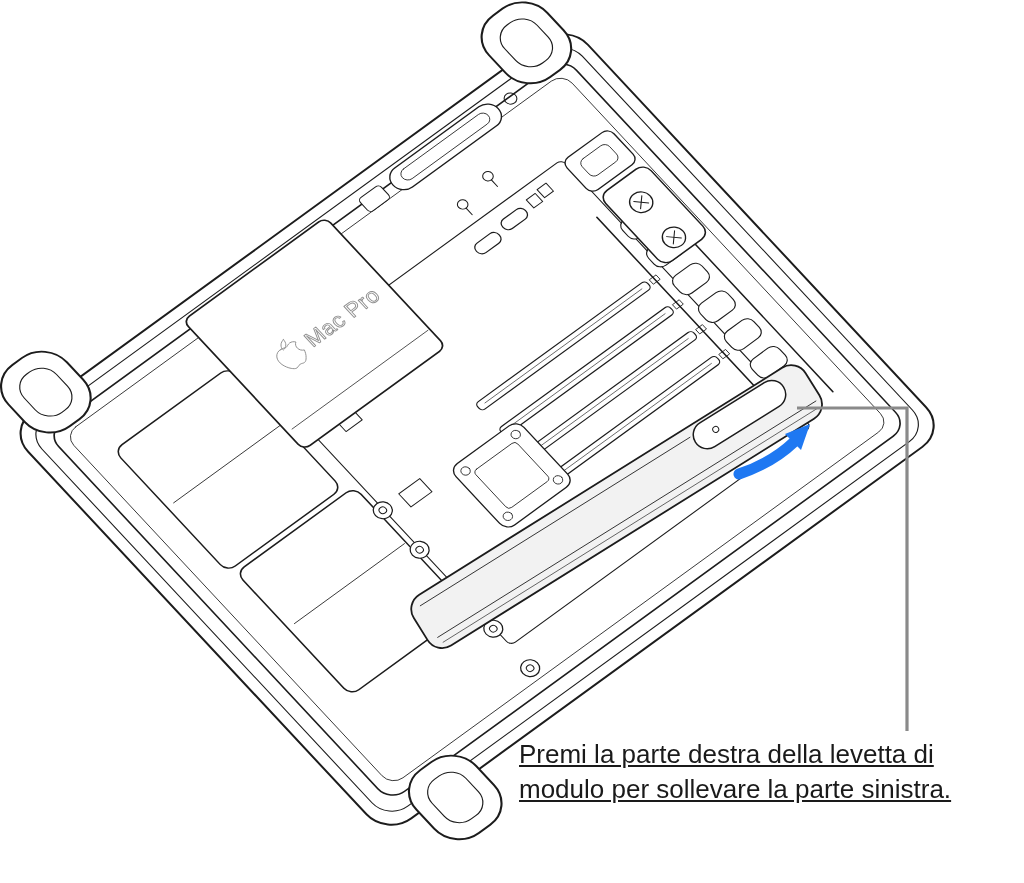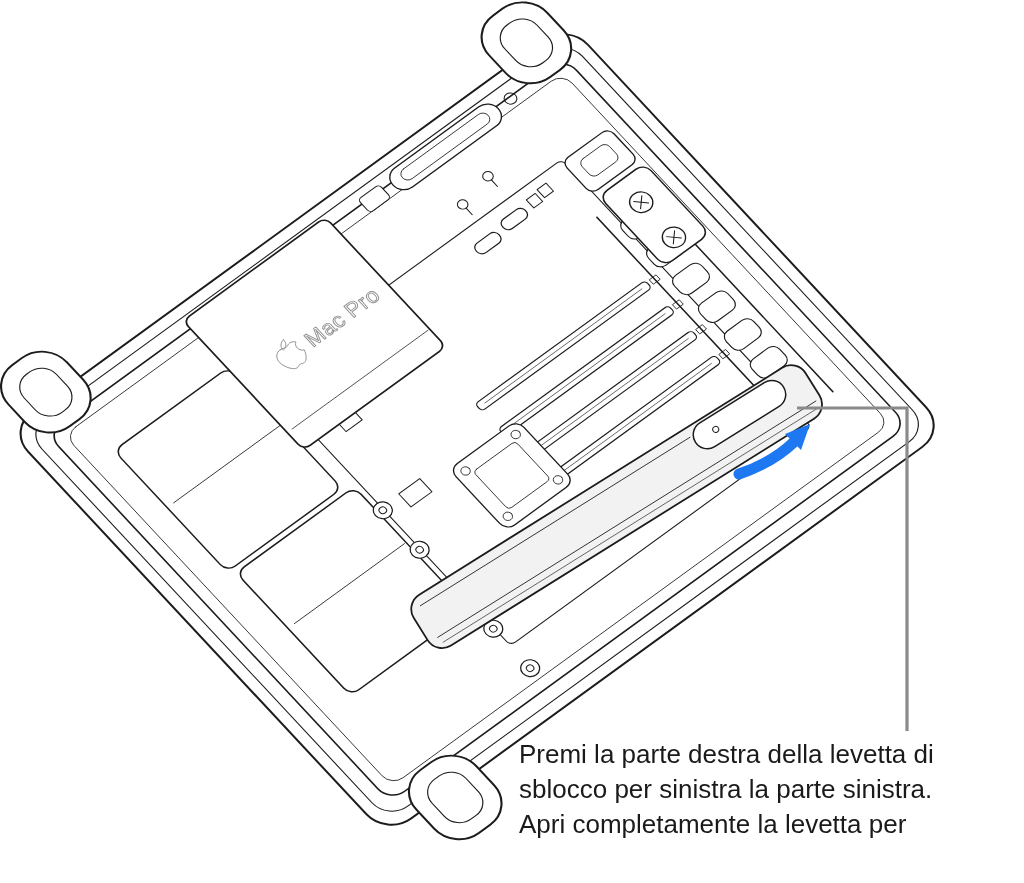--- a/index.html
+++ b/index.html
@@ -6,21 +6,21 @@
   #stage{
     position:relative;width:1024px;height:883px;background:#ffffff;overflow:hidden;
     font-family:"Liberation Sans",sans-serif;
   }
   #art{position:absolute;left:0;top:0;}
   .caption{
     position:absolute;left:519px;top:737px;width:500px;
     font-size:26px;line-height:35px;color:#1a1a1a;
     font-family:"Liberation Sans",sans-serif;letter-spacing:0px;
   }
-  .caption div{white-space:nowrap;}
+  .caption div{white-space:nowrap;text-decoration:underline;}
 </style>
 </head>
 <body>
 
 <div id="stage">
 
   <svg id="art" width="1024" height="883" viewBox="0 0 1024 883">
 
     <g transform="matrix(0.809,-0.588,0.682,0.731,-176.6,389.4)" stroke="#1c1c1c" fill="none" stroke-linecap="round" stroke-linejoin="round">
 
@@ -166,16 +166,15 @@
     <g>
       <path d="M 739 474 Q 772 463 794 442" stroke="#1e78f2" stroke-width="11" fill="none" stroke-linecap="round"></path>
       <polygon points="810,424 801,450 785,434" fill="#1e78f2"></polygon>
     </g>
 
     <polyline points="797,408 907,408 907,731" stroke="#8a8a8a" stroke-width="3.2" fill="none"></polyline>
   </svg>
 
   <div class="caption">
     <div>Premi la parte destra della levetta di</div>
-    <div>sblocco per sinistra la parte sinistra.</div>
-    <div>Apri completamente la levetta per</div>
+    <div>modulo per sollevare la parte sinistra.</div>
   </div>
 </div>
 
 </body></html>

